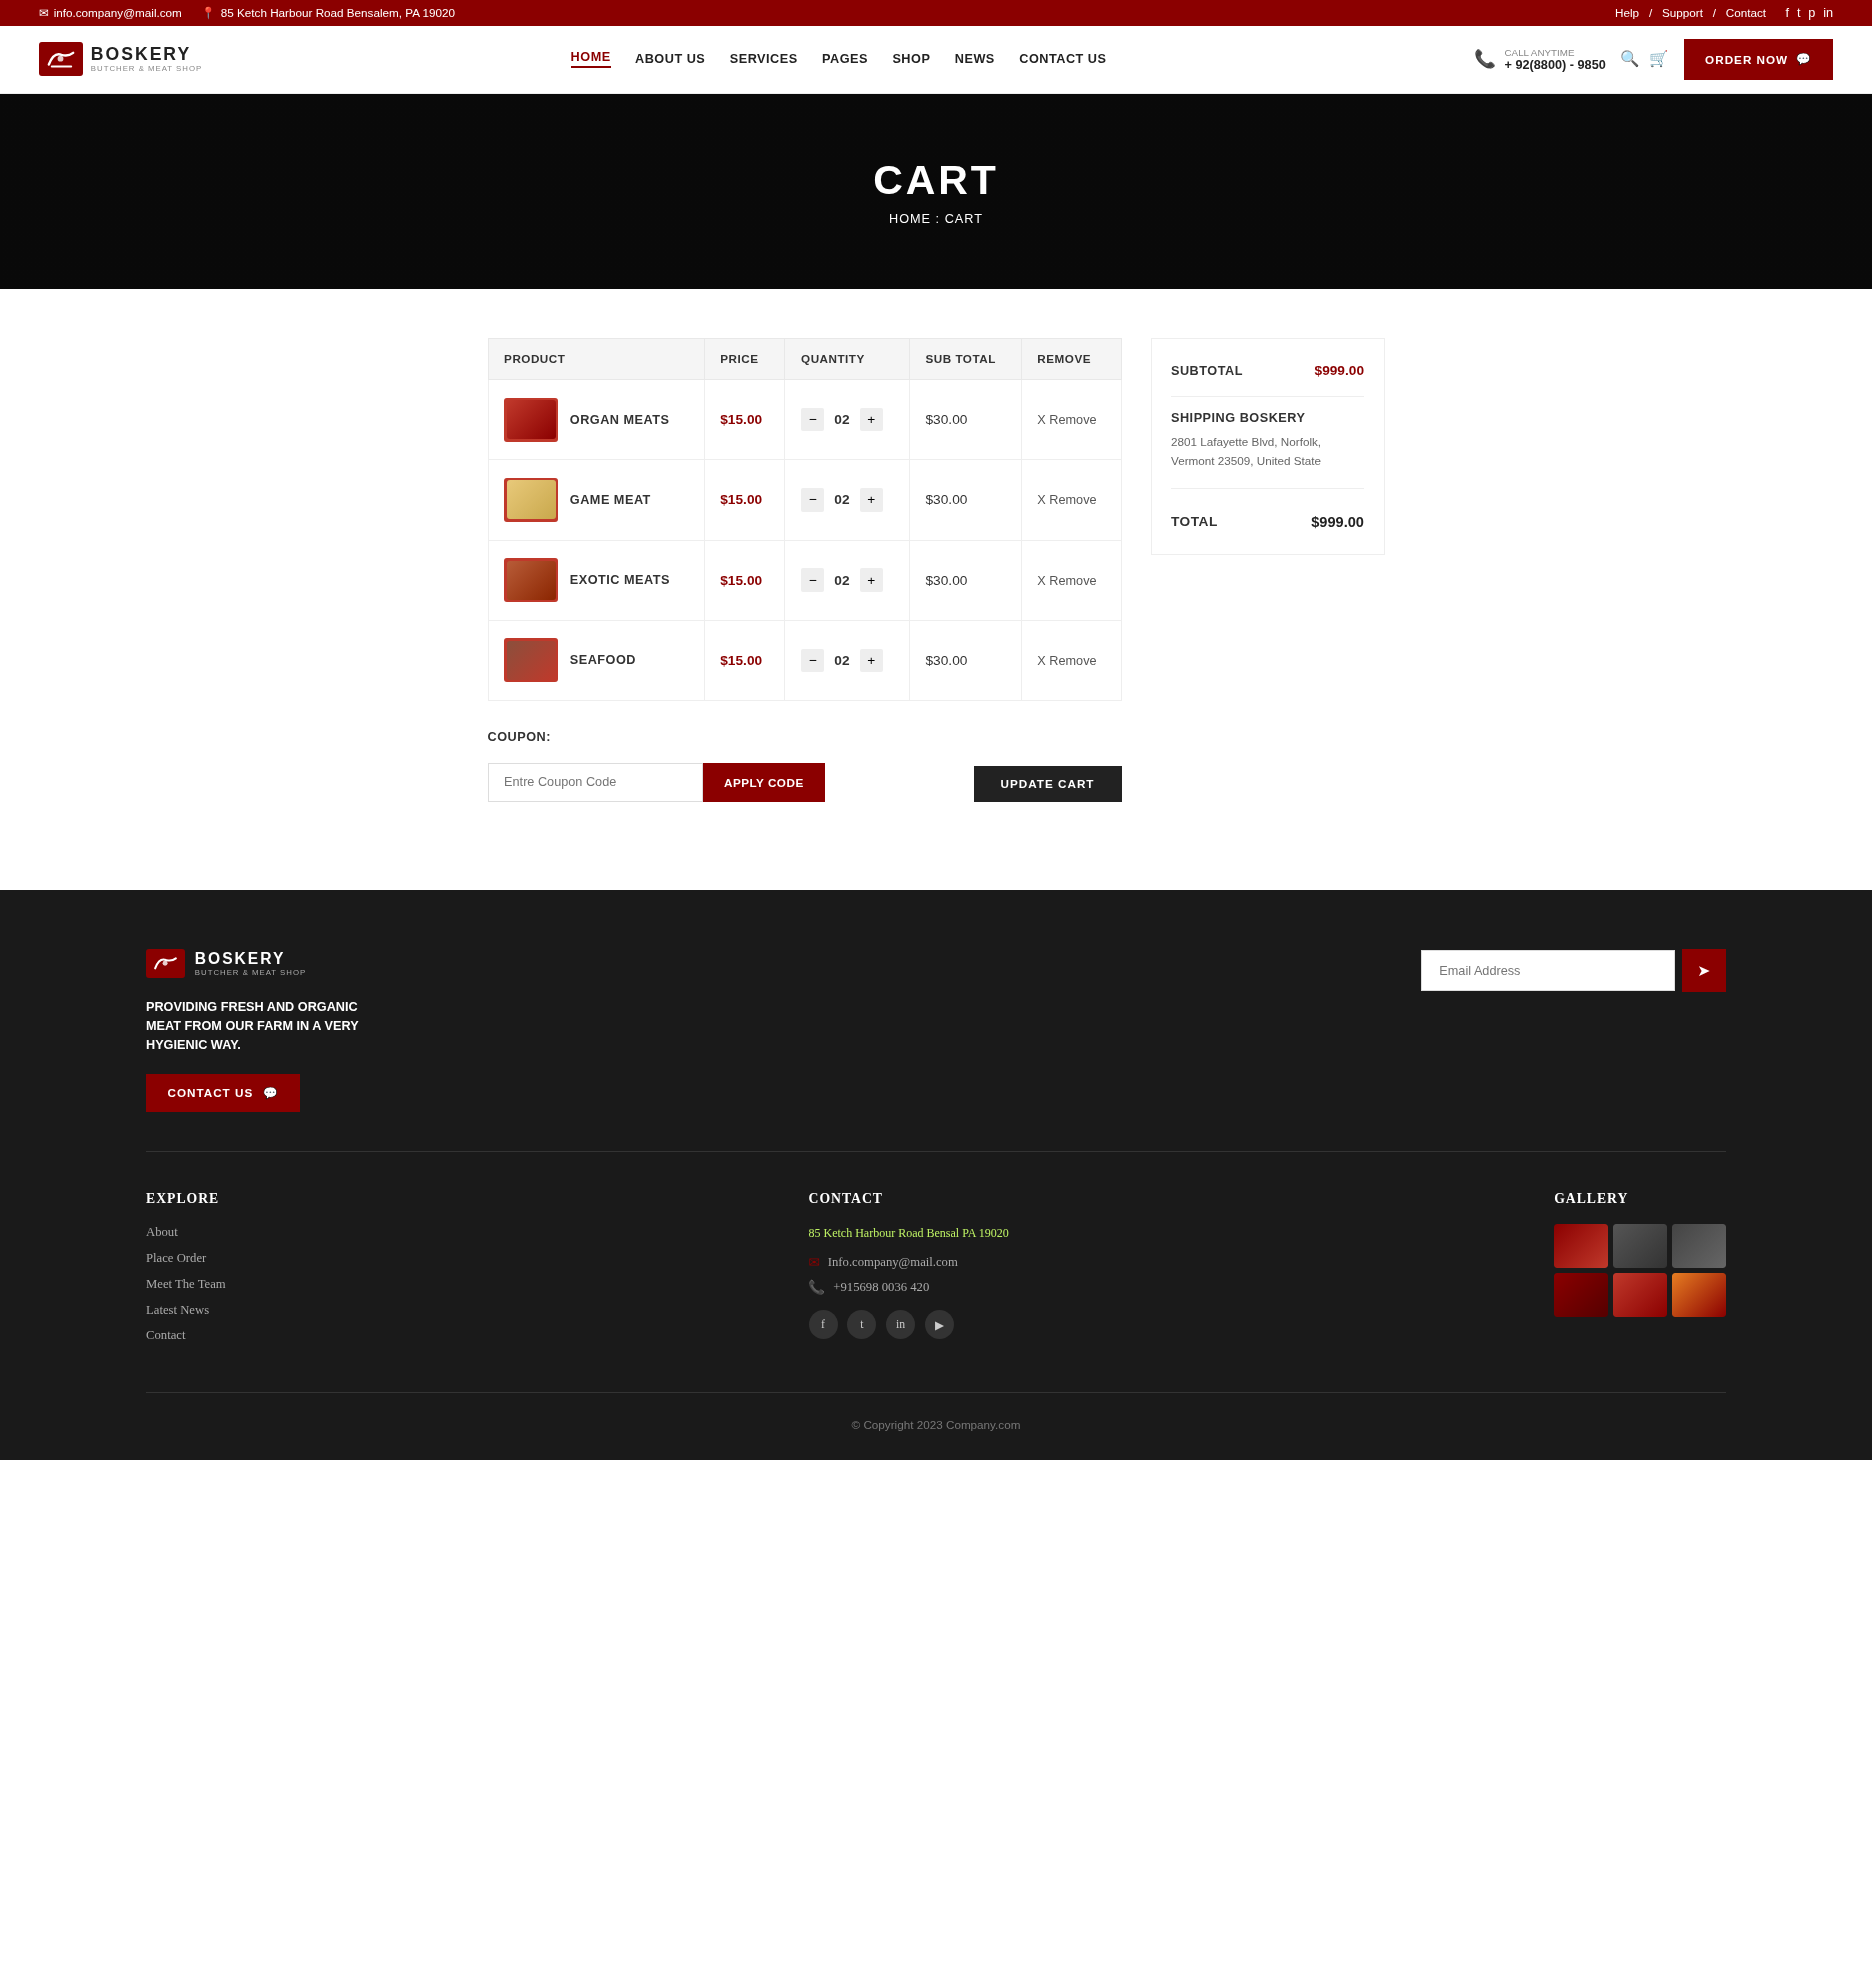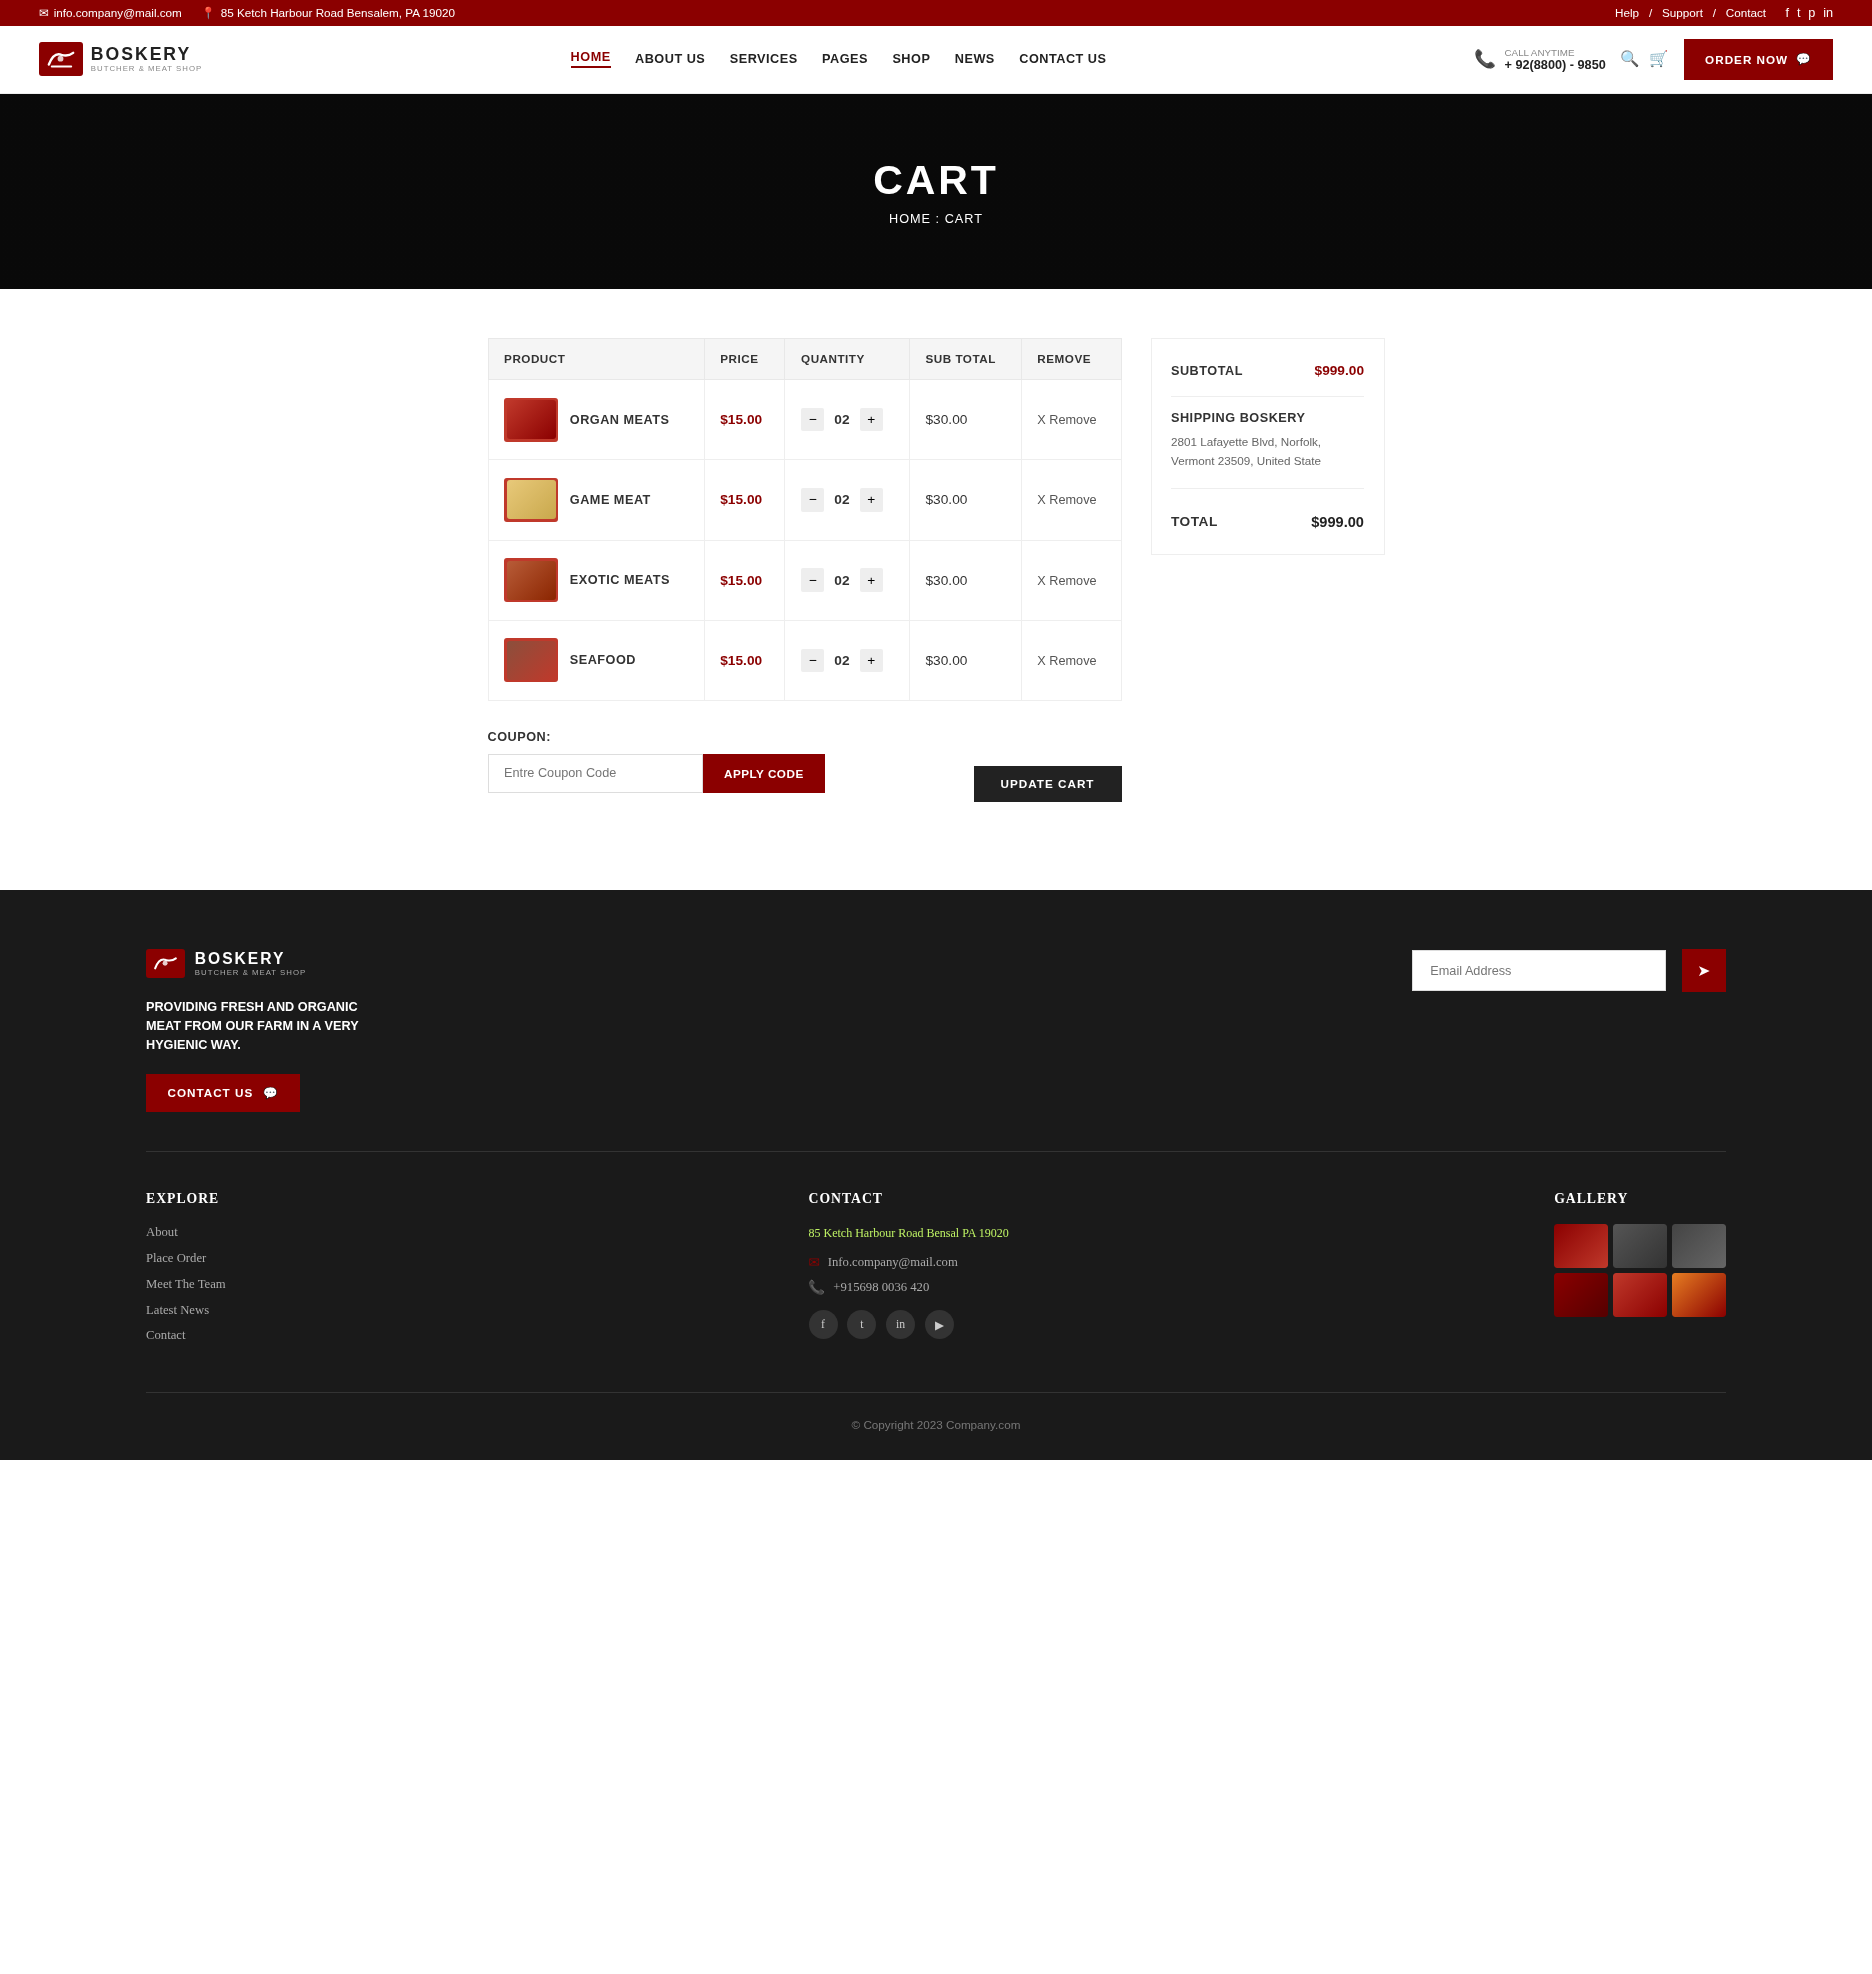--- a/index.html
+++ b/index.html
@@ -124,21 +124,21 @@
       font-size: 13.7px;
       border-radius: 2px;
     }
     .qty-val { font-weight: 700; font-size: 13.7px; min-width: 19.5px; text-align: center; }
     .subtotal { font-size: 13.7px; color: #333; }
     .remove { color: #555; font-size: 12.7px; cursor: pointer; white-space: nowrap; }
 
     
     .coupon-row { margin-top: 29px; }
     .coupon-label { font-size: 12.7px; font-weight: 600; margin-bottom: 9.8px; letter-spacing: 0.5px; }
-    .coupon-form { display: flex; gap: 16px; align-items: flex-start; justify-content: space-between; }
+    .coupon-form { display: flex; gap: 16px; align-items: flex-end; justify-content: space-between; }
     .coupon-left { display: flex; gap: 0; }
     .coupon-input {
       padding: 11.7px 15.6px;
       border: 1px solid #ddd;
       font-size: 12.7px;
       width: 215px;
       outline: none;
     }
     .apply-btn {
       background: #8b0000;
@@ -198,21 +198,21 @@
       background: #8b0000;
       color: #fff;
       padding: 11.7px 21.5px;
       font-size: 11.7px;
       font-weight: 700;
       letter-spacing: 1px;
       border: none;
       cursor: pointer;
       display: inline-flex; align-items: center; gap: 9.8px;
     }
-    .newsletter { display: flex; align-items: center; gap: 16px; }
+    .newsletter { display: flex; align-items: center; gap: 7px; }
     .newsletter input {
       padding: 12.7px 17.6px;
       border: 1px solid #ddd;
       font-size: 12.7px;
       width: 254px;
       outline: none;
       background: #fff;
     }
     .newsletter-btn {
       background: #8b0000;

